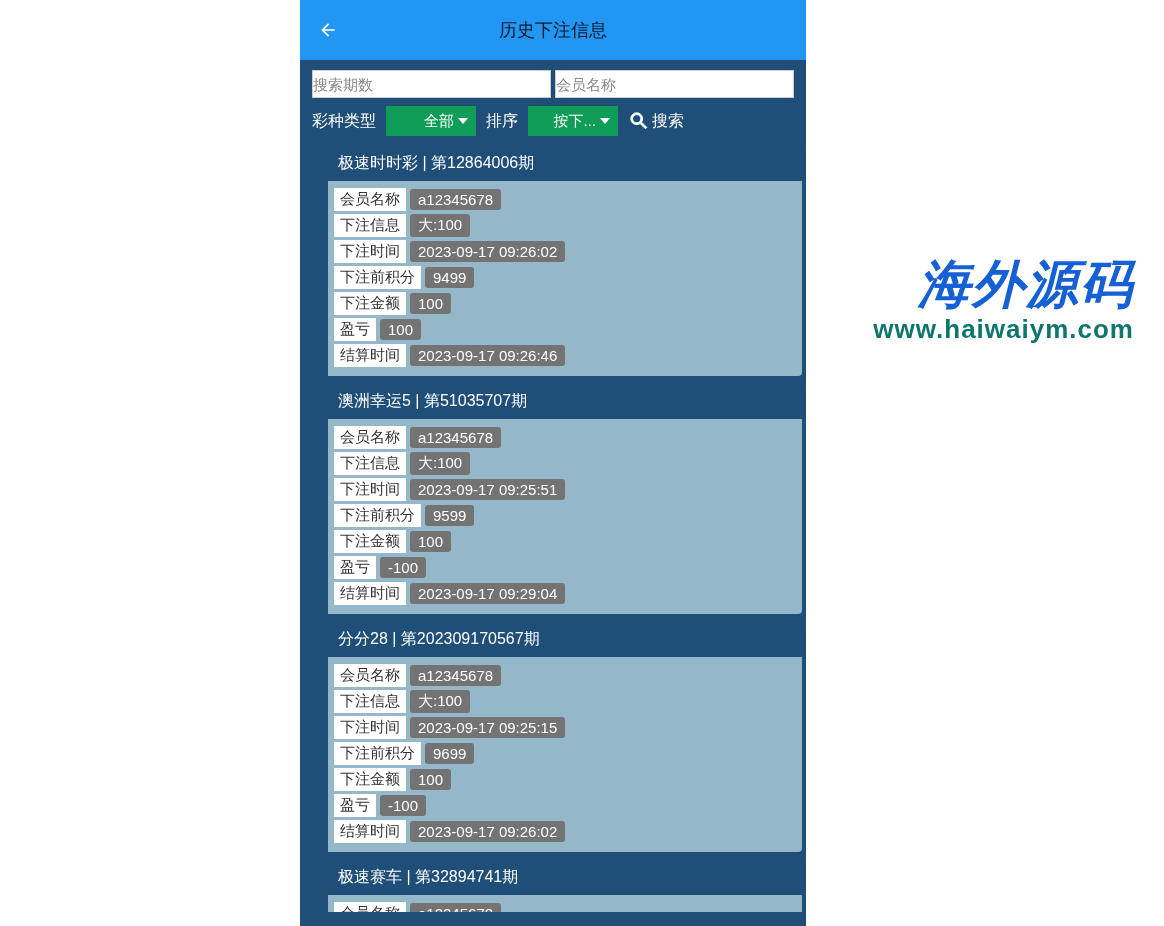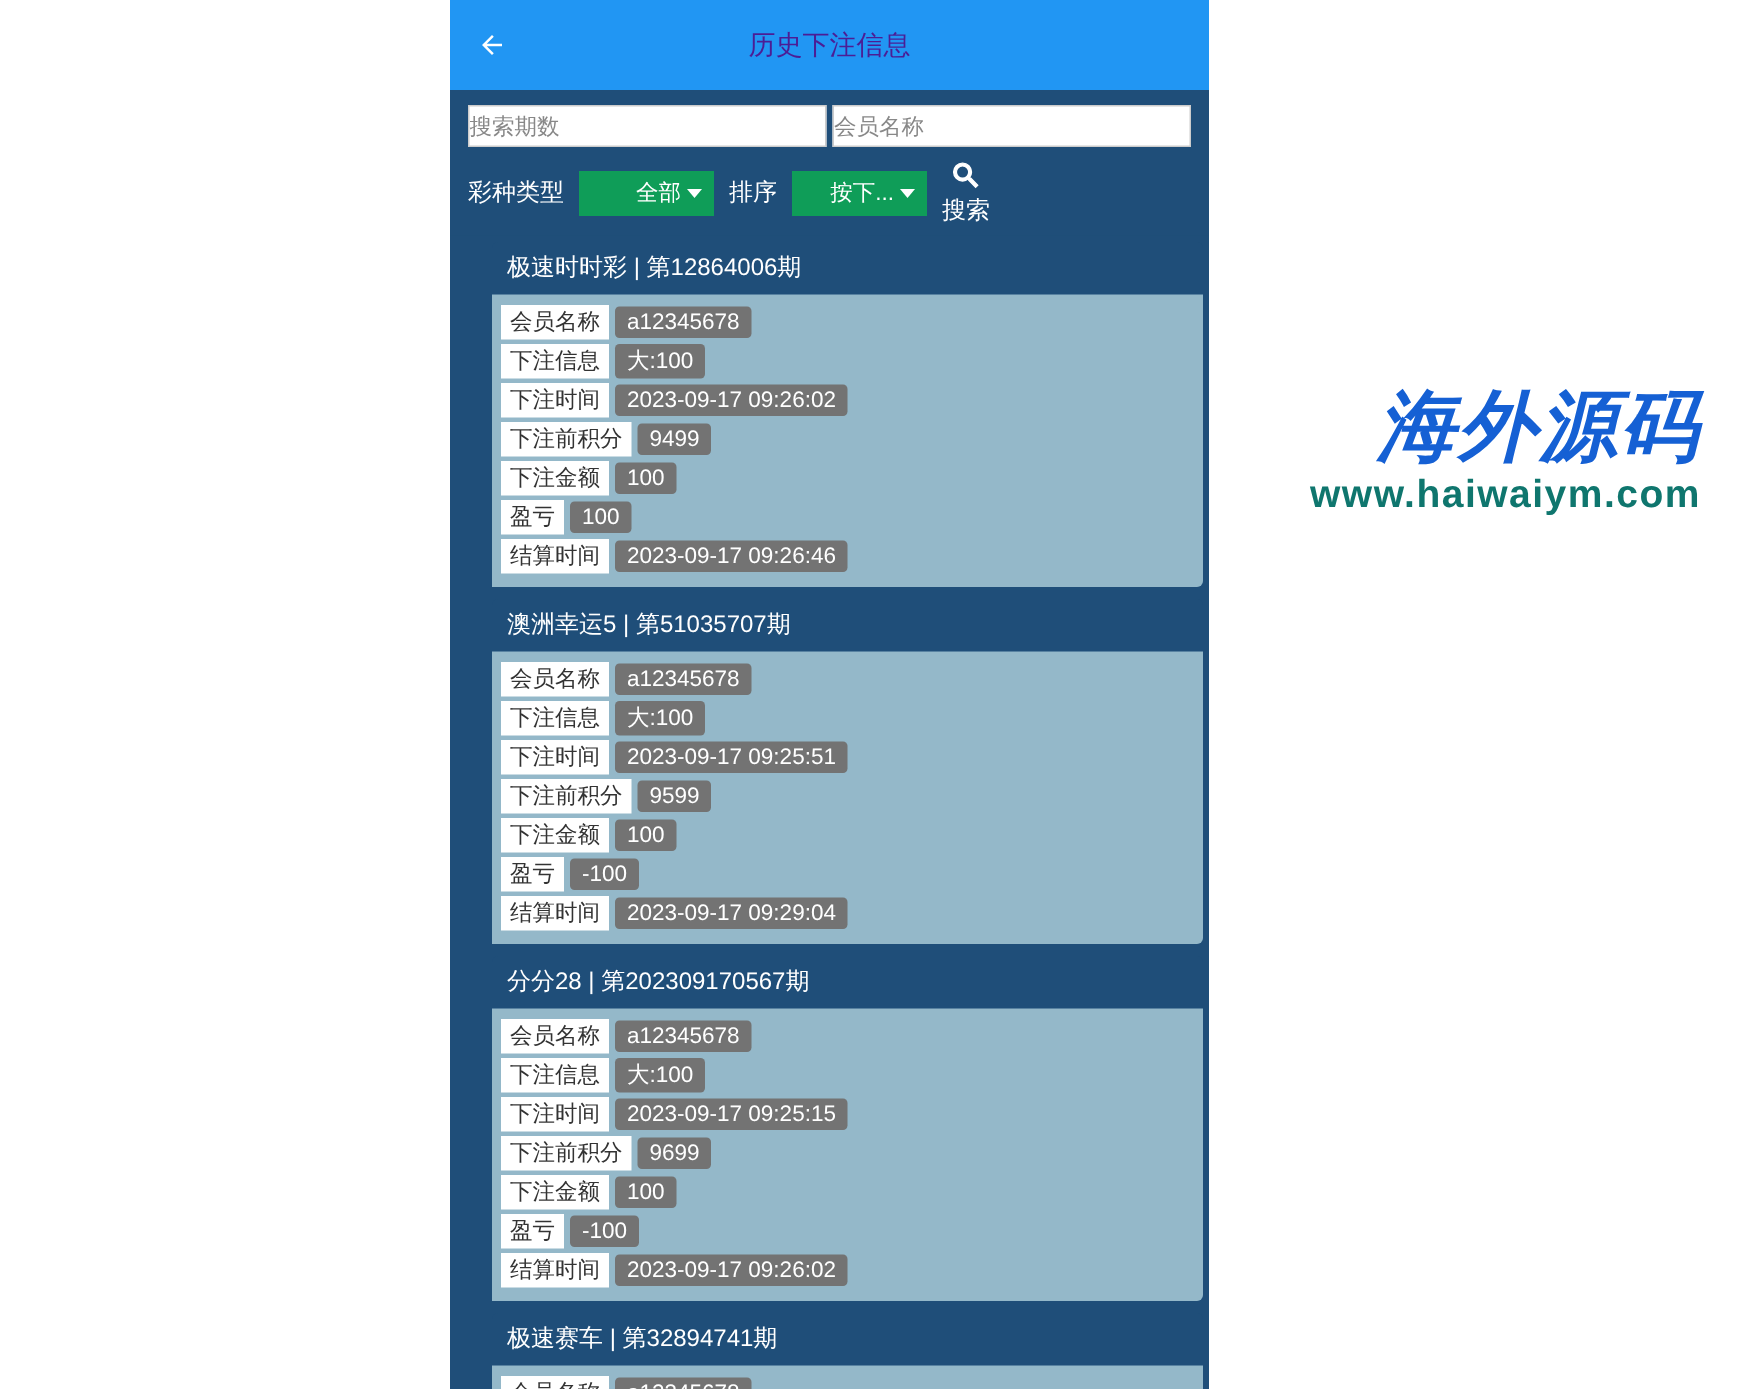--- a/index.html
+++ b/index.html
@@ -1,30 +1,30 @@
 <!DOCTYPE html>
 <html><head>
 <meta charset="utf-8">
 <style>
 * { box-sizing: border-box; margin: 0; padding: 0; }
 body { font-family: "Microsoft YaHei", Arial, sans-serif; background: #fff; width: 1164px; height: 926px; overflow: hidden; position: relative; }
 .phone-frame { width: 506px; height: 926px; margin-left: 300px; background: #1f4e79; position: relative; overflow: hidden; }
-.header-bar { background: #2196f3; color: #4c1d95; height: 60px; display: flex; align-items: center; position: relative; }
+.header-bar { background: #2196f3; color: #0f172a; height: 60px; display: flex; align-items: center; position: relative; }
 .back-btn { width: 40px; height: 40px; display: flex; align-items: center; justify-content: center; margin-left: 8px; cursor: pointer; }
 .back-btn svg { width: 20px; height: 20px; fill: #fff; }
 .header-title { position: absolute; left: 0; right: 0; text-align: center; font-size: 18px; font-weight: 400; pointer-events: none; }
 .filter-bar { background: #1f4e79; padding: 10px 12px 6px 12px; }
 .input-row { display: flex; gap: 4px; margin-bottom: 8px; }
 .search-input { flex: 1; height: 28px; border: 1px solid #ccc; background: #fff; font-size: 15px; color: #333; outline: none; }
 .search-input::placeholder { color: #888; }
 .control-row { display: flex; align-items: center; gap: 10px; color: #fff; font-size: 16px; flex-wrap: nowrap; }
 .control-label { white-space: nowrap; }
 .dropdown-btn { background: #0f9d58; color: #fff; border: none; height: 30px; padding: 0 22px 0 14px; font-size: 15px; position: relative; cursor: pointer; min-width: 90px; text-align: right; white-space: nowrap; }
 .dropdown-btn .caret { position: absolute; right: 8px; top: 50%; transform: translateY(-50%); width: 0; height: 0; border-left: 5px solid transparent; border-right: 5px solid transparent; border-top: 6px solid #fff; }
-.search-btn { display: flex; align-items: center; color: #fff; cursor: pointer; gap: 2px; font-size: 16px; flex-direction: column; }
+.search-btn { display: flex; align-items: center; color: #fff; cursor: pointer; gap: 2px; font-size: 16px; }
 .search-btn svg { width: 22px; height: 22px; fill: #fff; stroke: #fff; }
 .content-area { height: 770px; overflow-y: scroll; padding: 4px 4px 4px 8px; }
 .content-area::-webkit-scrollbar { width: 16px; }
 .content-area::-webkit-scrollbar-track { background: #f0f0f0; }
 .content-area::-webkit-scrollbar-thumb { background: #c0c0c0; border: 2px solid #f0f0f0; border-radius: 2px; }
 .content-area::-webkit-scrollbar-button { background: #f0f0f0; height: 16px; display: block; }
 .card { margin-bottom: 8px; border-radius: 4px; overflow: hidden; padding-left: 20px; }
 .card-header { background: #1f4e79; color: #fff; padding: 7px 10px; font-size: 16px; border-radius: 4px 4px 0 0; }
 .card-body { background: #94b8c9; padding: 4px 6px 6px 6px; }
 .info-row { display: flex; align-items: center; margin: 3px 0; gap: 4px; }

